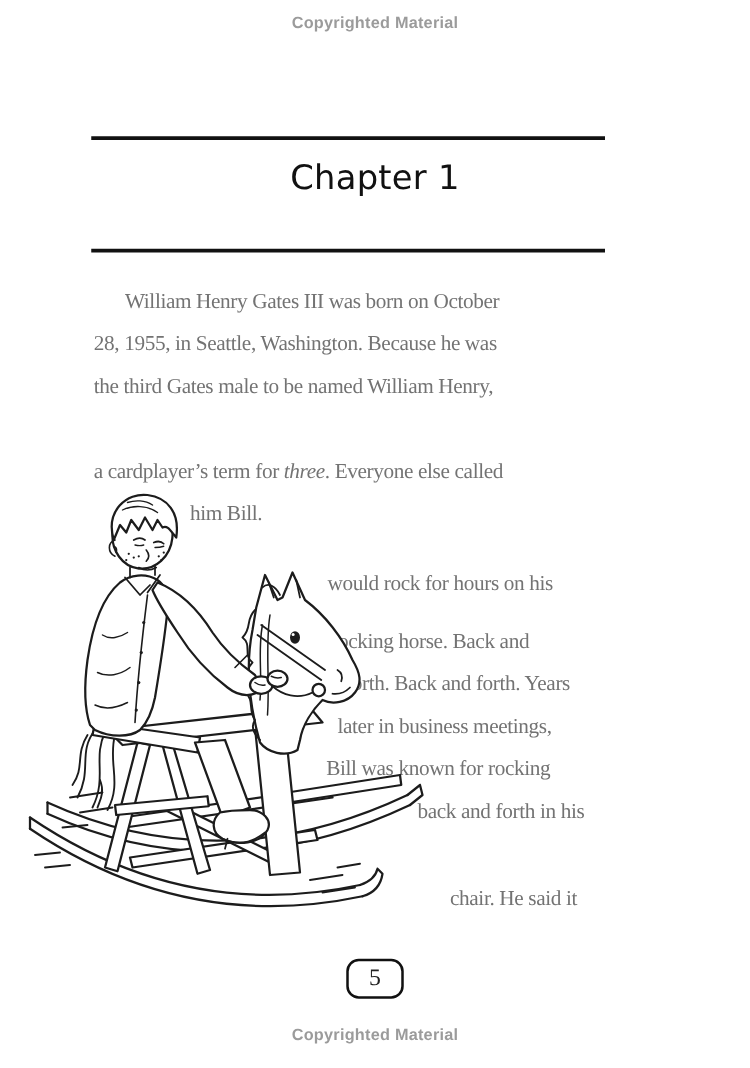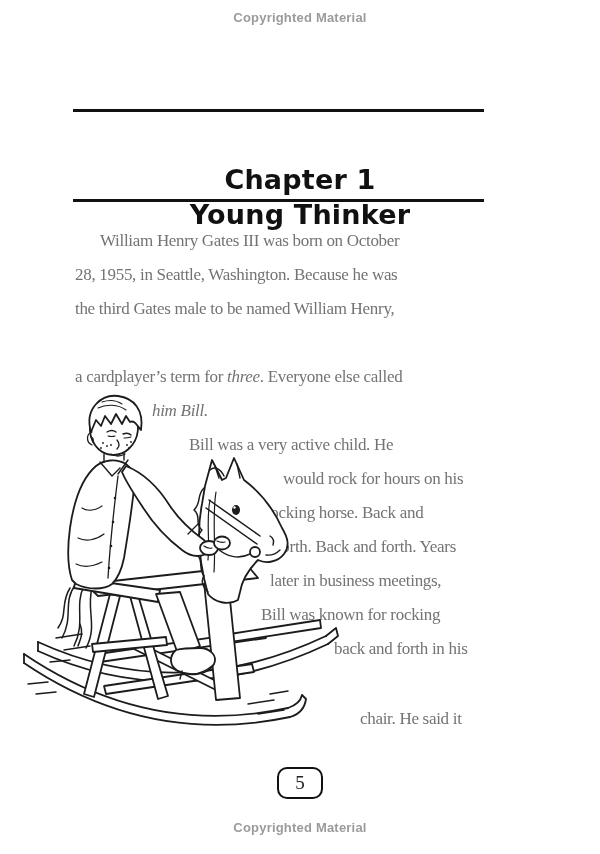--- a/index.html
+++ b/index.html
@@ -8,23 +8,22 @@
     font-family:"Liberation Serif",serif;color:#161616;
   }
   .banner{
     position:absolute;left:0;width:600px;text-align:center;
     font-family:"Liberation Sans",sans-serif;font-size:13px;font-weight:700;
     color:#9b9b9b;letter-spacing:.2px;
   }
   .rule{position:absolute;left:73px;width:454px;height:3px;background:#111;}
   .chap{
     position:absolute;left:0;width:600px;text-align:center;
-    font-family:"DejaVu Sans",sans-serif;font-weight:bold;font-size:27px;color:#111;
+    font-family:"DejaVu Sans",sans-serif;font-weight:normal;font-size:27px;color:#111;
     letter-spacing:.2px;
-    margin-top:37px;
   }
   .bl{
     position:absolute;white-space:nowrap;font-size:17px;line-height:22px;
     letter-spacing:-0.3px;color:#737373;
   }
   .it{font-style:italic;}
   #pagenum{
     position:absolute;left:277px;top:767px;width:46px;height:32px;
     border:2.5px solid #111;border-radius:10px;box-sizing:border-box;
     display:flex;align-items:center;justify-content:center;
@@ -35,30 +34,28 @@
 </style>
 </head>
 <body>
 
 <div id="page">
 
   <div class="banner" style="top:10px;">Copyrighted Material</div>
 
   <div class="rule" style="top:109px;"></div>
   <div class="chap" style="top:127px;">Chapter 1</div>
-  <div class="chap" style="top:162px;">Young Thinker</div>
   <div class="rule" style="top:199px;"></div>
 
   <div class="bl" style="left:100px;top:230px;">William Henry Gates III was born on October</div>
   <div class="bl" style="left:75px;top:264px;text-align:right;">28, 1955, in Seattle, Washington. Because he was</div>
   <div class="bl" style="left:75px;top:298px;">the third Gates male to be named William Henry,</div>
   <div class="bl" style="left:75px;top:366px;"><span>a cardplayer’s term for </span><span class="it">three</span><span>. Everyone else called</span></div>
-  <div class="bl" style="left:152px;top:400px;font-style:italic;">him Bill.</div>
-  <div class="bl" style="left:189px;top:434px;">Bill was a very active child. He</div>
-  <div class="bl" style="left:262px;top:468px;margin-left:21px;">would rock for hours on his</div>
+  <div class="bl" style="left:152px;top:400px;">him Bill.</div>
+  <div class="bl" style="left:262px;top:456px;">would rock for hours on his</div>
   <div class="bl" style="left:265px;top:502px;">rocking horse. Back and</div>
   <div class="bl" style="left:276px;top:536px;">forth. Back and forth. Years</div>
   <div class="bl" style="left:270px;top:570px;">later in business meetings,</div>
   <div class="bl" style="left:261px;top:604px;text-align:right;">Bill was known for rocking</div>
   <div class="bl" style="left:334px;top:638px;">back and forth in his</div>
   <div class="bl" style="left:360px;top:672px;margin-top:36px;">chair. He said it</div>
 
   <svg id="illus" viewBox="0 0 340 380" fill="none" stroke="#1c1c1c" stroke-width="1.8" stroke-linecap="round" stroke-linejoin="round">
 
     <g>

